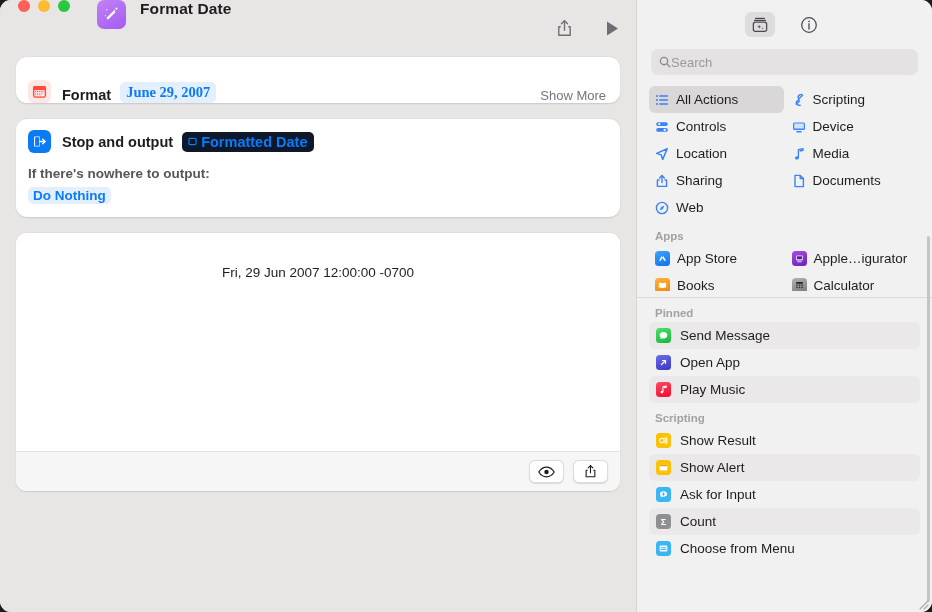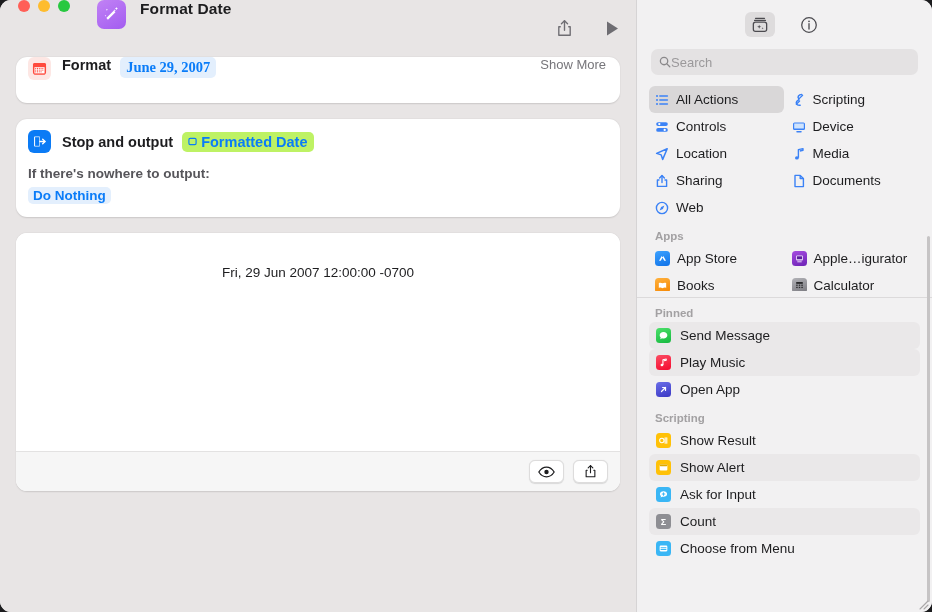--- a/index.html
+++ b/index.html
@@ -68,37 +68,37 @@
   .card {
     background: #ffffff;
     border-radius: 11px;
     position: relative;
     box-shadow: 0 0.5px 1.5px rgba(0,0,0,0.13);
   }
 
   
   .card-format {
     height: 46px;
-    display: flex; align-items: flex-start;
+    display: flex; align-items: flex-end;
     padding: 0 14px 0 12px;
   }
   .act-icon {
     width: 23px; height: 23px; border-radius: 6px;
     display: flex; align-items: center; justify-content: center;
     flex: 0 0 23px;
   }
   .act-icon.cal { background: #fde7e4; }
   .act-icon.stop { background: #0b7bf5; }
   .act-label {
     font-size: 14.5px; font-weight: 700; color: #1d1d1f;
     margin-left: 11px; white-space: nowrap;
   }
   .token {
     display: inline-flex; align-items: center; gap: 4px;
-    background: #bef264; color: #0a7cf8;
+    background: #0f172a; color: #0a7cf8;
     font-size: 14.5px; font-weight: 600;
     border-radius: 5px; padding: 2px 6px;
     margin-left: 9px; white-space: nowrap;
   }
   .token.plain { background: #e3effd; font-family: Liberation Serif, serif; }
   .show-more {
     margin-left: auto;
     font-size: 13px; color: #76757a; font-weight: 500;
   }
 
@@ -539,37 +539,37 @@
     <div class="section-head">Pinned</div>
     <div class="list">
       <div class="list-row zebra">
         <span class="mini-icon" style="background:linear-gradient(160deg,#4ce06a,#16b83f);">
           <svg width="11" height="11" viewBox="0 0 12 12">
               <path d="M6 2.2 C8.5 2.2 10.2 3.7 10.2 5.8 C10.2 7.9 8.5 9.3 6 9.3 C5.4 9.3 4.9 9.25 4.4 9.1 L2.4 10 L3 8.3 C2.2 7.65 1.8 6.8 1.8 5.8 C1.8 3.7 3.5 2.2 6 2.2 Z" fill="#fff"></path>
             </svg>
         </span>
         <span>Send Message</span>
       </div>
+      <div class="list-row">
+        <span class="mini-icon" style="background:linear-gradient(160deg,#6a6ee8,#3b38c4);">
+          <svg width="11" height="11" viewBox="0 0 12 12">
+              <path d="M3.8 8.2 L8.2 3.8" stroke="#fff" stroke-width="1.3" stroke-linecap="round"></path>
+              <path d="M5 3.8 H8.2 V7" fill="none" stroke="#fff" stroke-width="1.3" stroke-linecap="round" stroke-linejoin="round"></path>
+            </svg>
+        </span>
+        <span>Open App</span>
+      </div>
       <div class="list-row zebra">
         <span class="mini-icon" style="background:linear-gradient(160deg,#fb4d63,#f5092f);">
           <svg width="11" height="11" viewBox="0 0 12 12">
               <path d="M5.4 8.6 V3 L9 2.2 V3.5 L6.5 4.1" fill="none" stroke="#fff" stroke-width="1.2" stroke-linejoin="round"></path>
               <ellipse cx="4.3" cy="8.7" rx="1.5" ry="1.3" fill="#fff"></ellipse>
             </svg>
         </span>
         <span>Play Music</span>
-      </div>
-      <div class="list-row">
-        <span class="mini-icon" style="background:linear-gradient(160deg,#6a6ee8,#3b38c4);">
-          <svg width="11" height="11" viewBox="0 0 12 12">
-              <path d="M3.8 8.2 L8.2 3.8" stroke="#fff" stroke-width="1.3" stroke-linecap="round"></path>
-              <path d="M5 3.8 H8.2 V7" fill="none" stroke="#fff" stroke-width="1.3" stroke-linecap="round" stroke-linejoin="round"></path>
-            </svg>
-        </span>
-        <span>Open App</span>
       </div>
     </div>
 
     <div class="section-head">Scripting</div>
     <div class="list">
       <div class="list-row">
         <span class="mini-icon" style="background:#ffc107;">
           <svg width="11" height="11" viewBox="0 0 12 12">
               <circle cx="4.2" cy="6" r="2.4" fill="none" stroke="#fff" stroke-width="1.2"></circle>
               <path d="M7.8 3 V9" stroke="#fff" stroke-width="1.2" stroke-linecap="round"></path>

